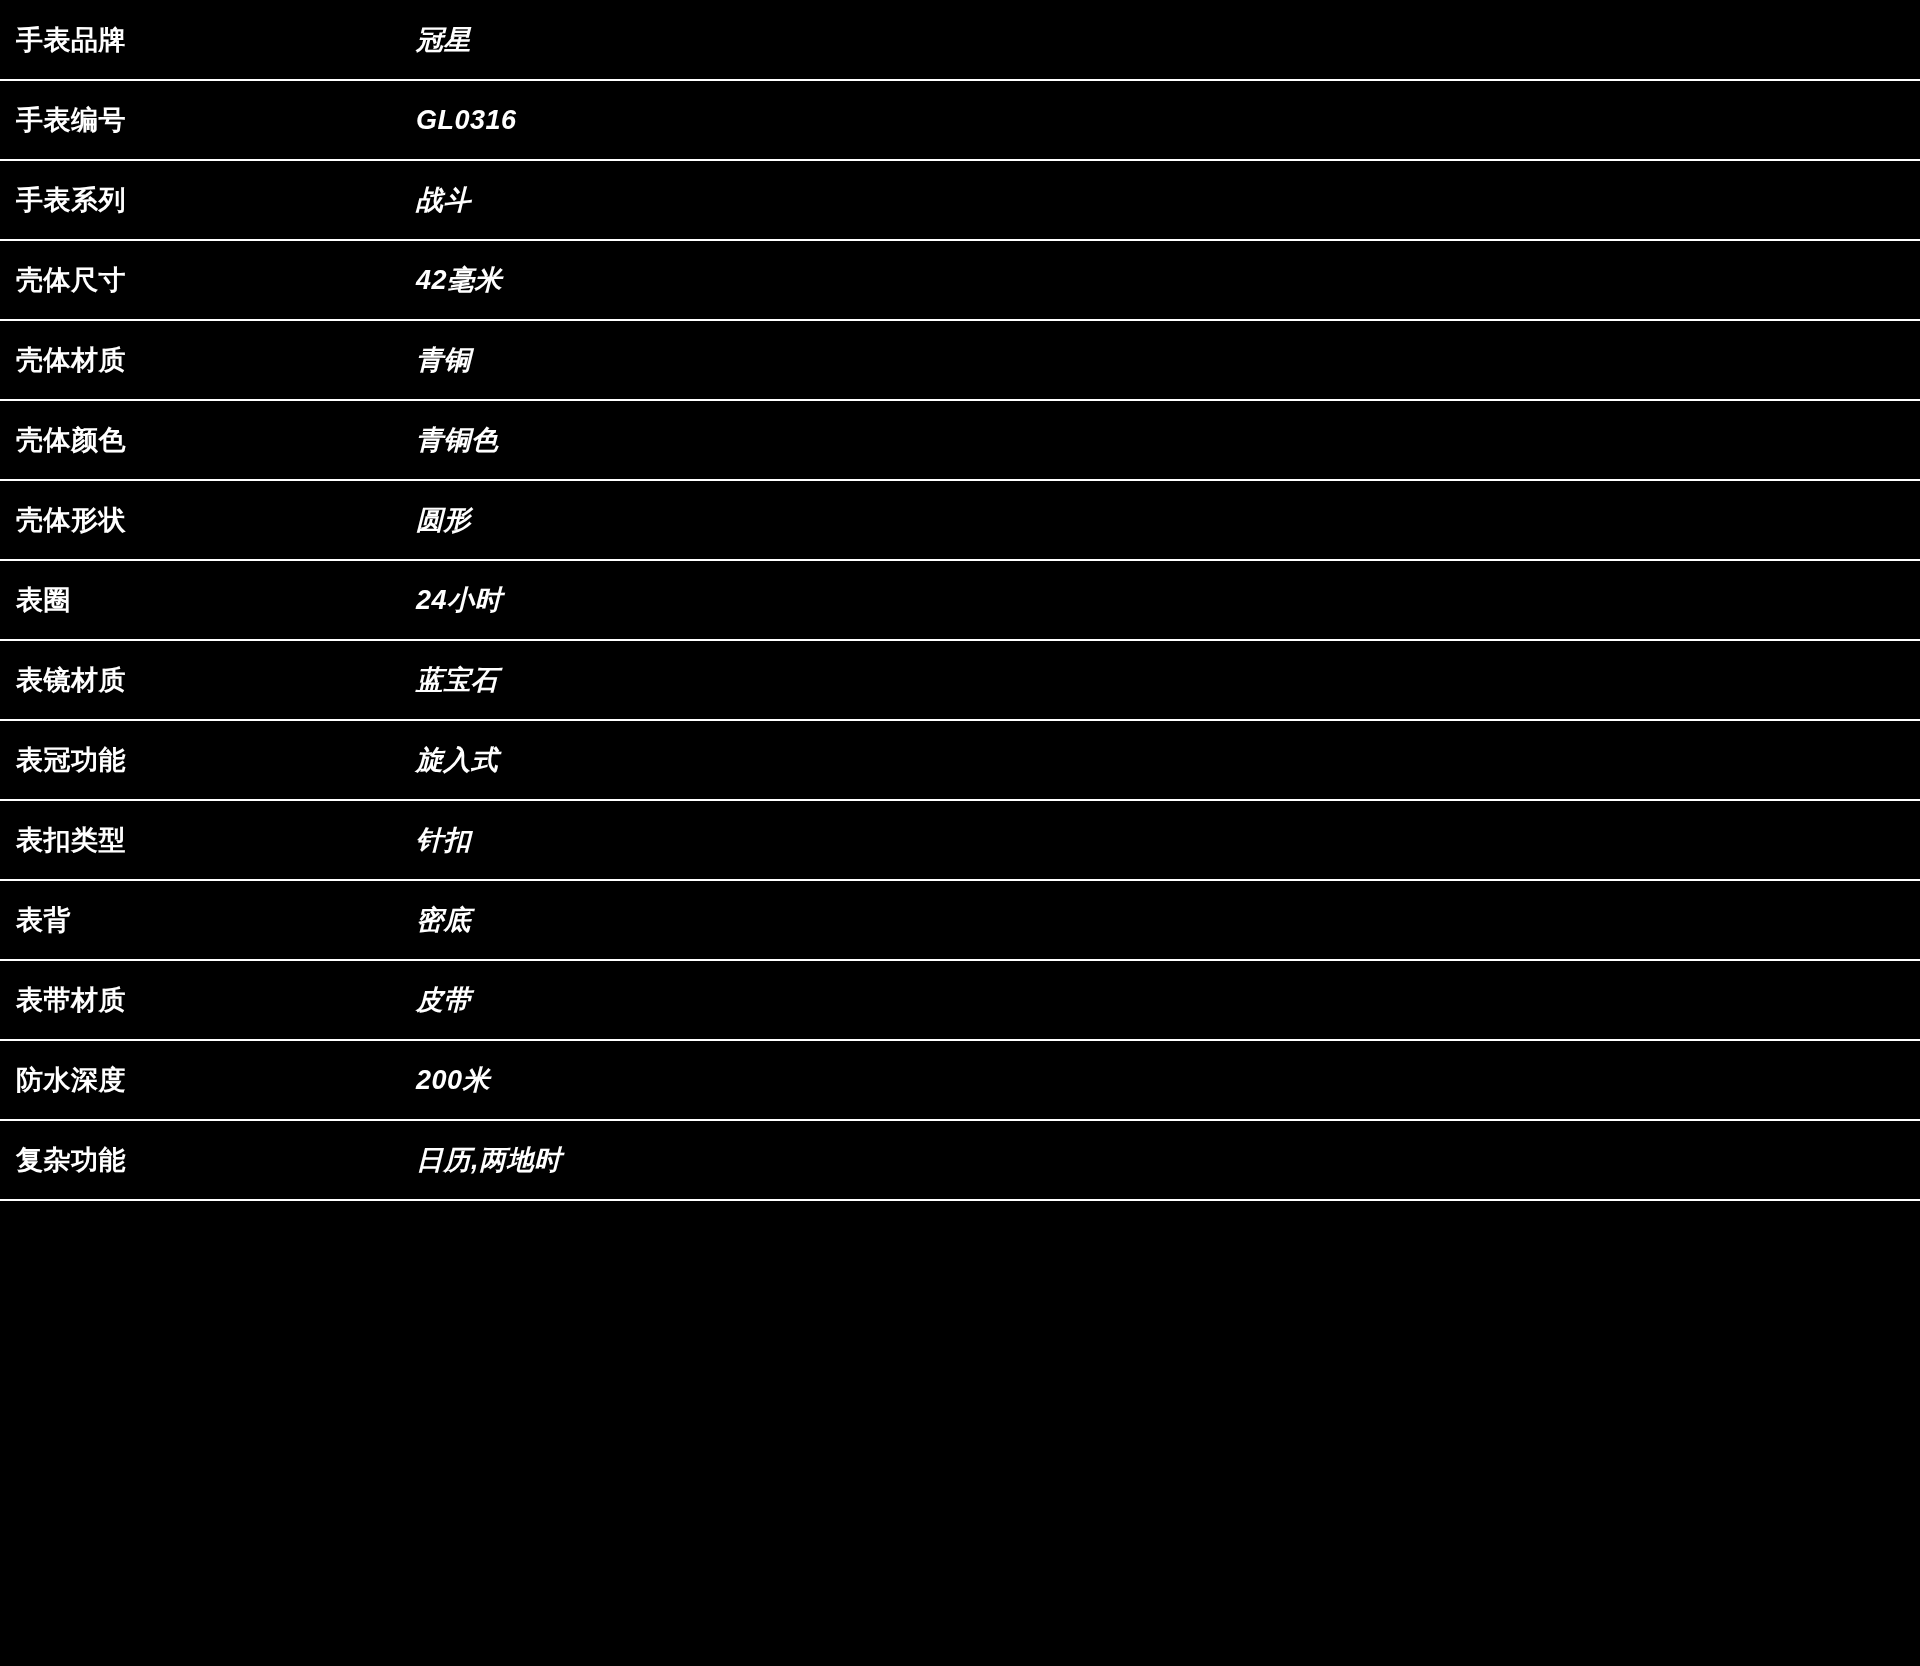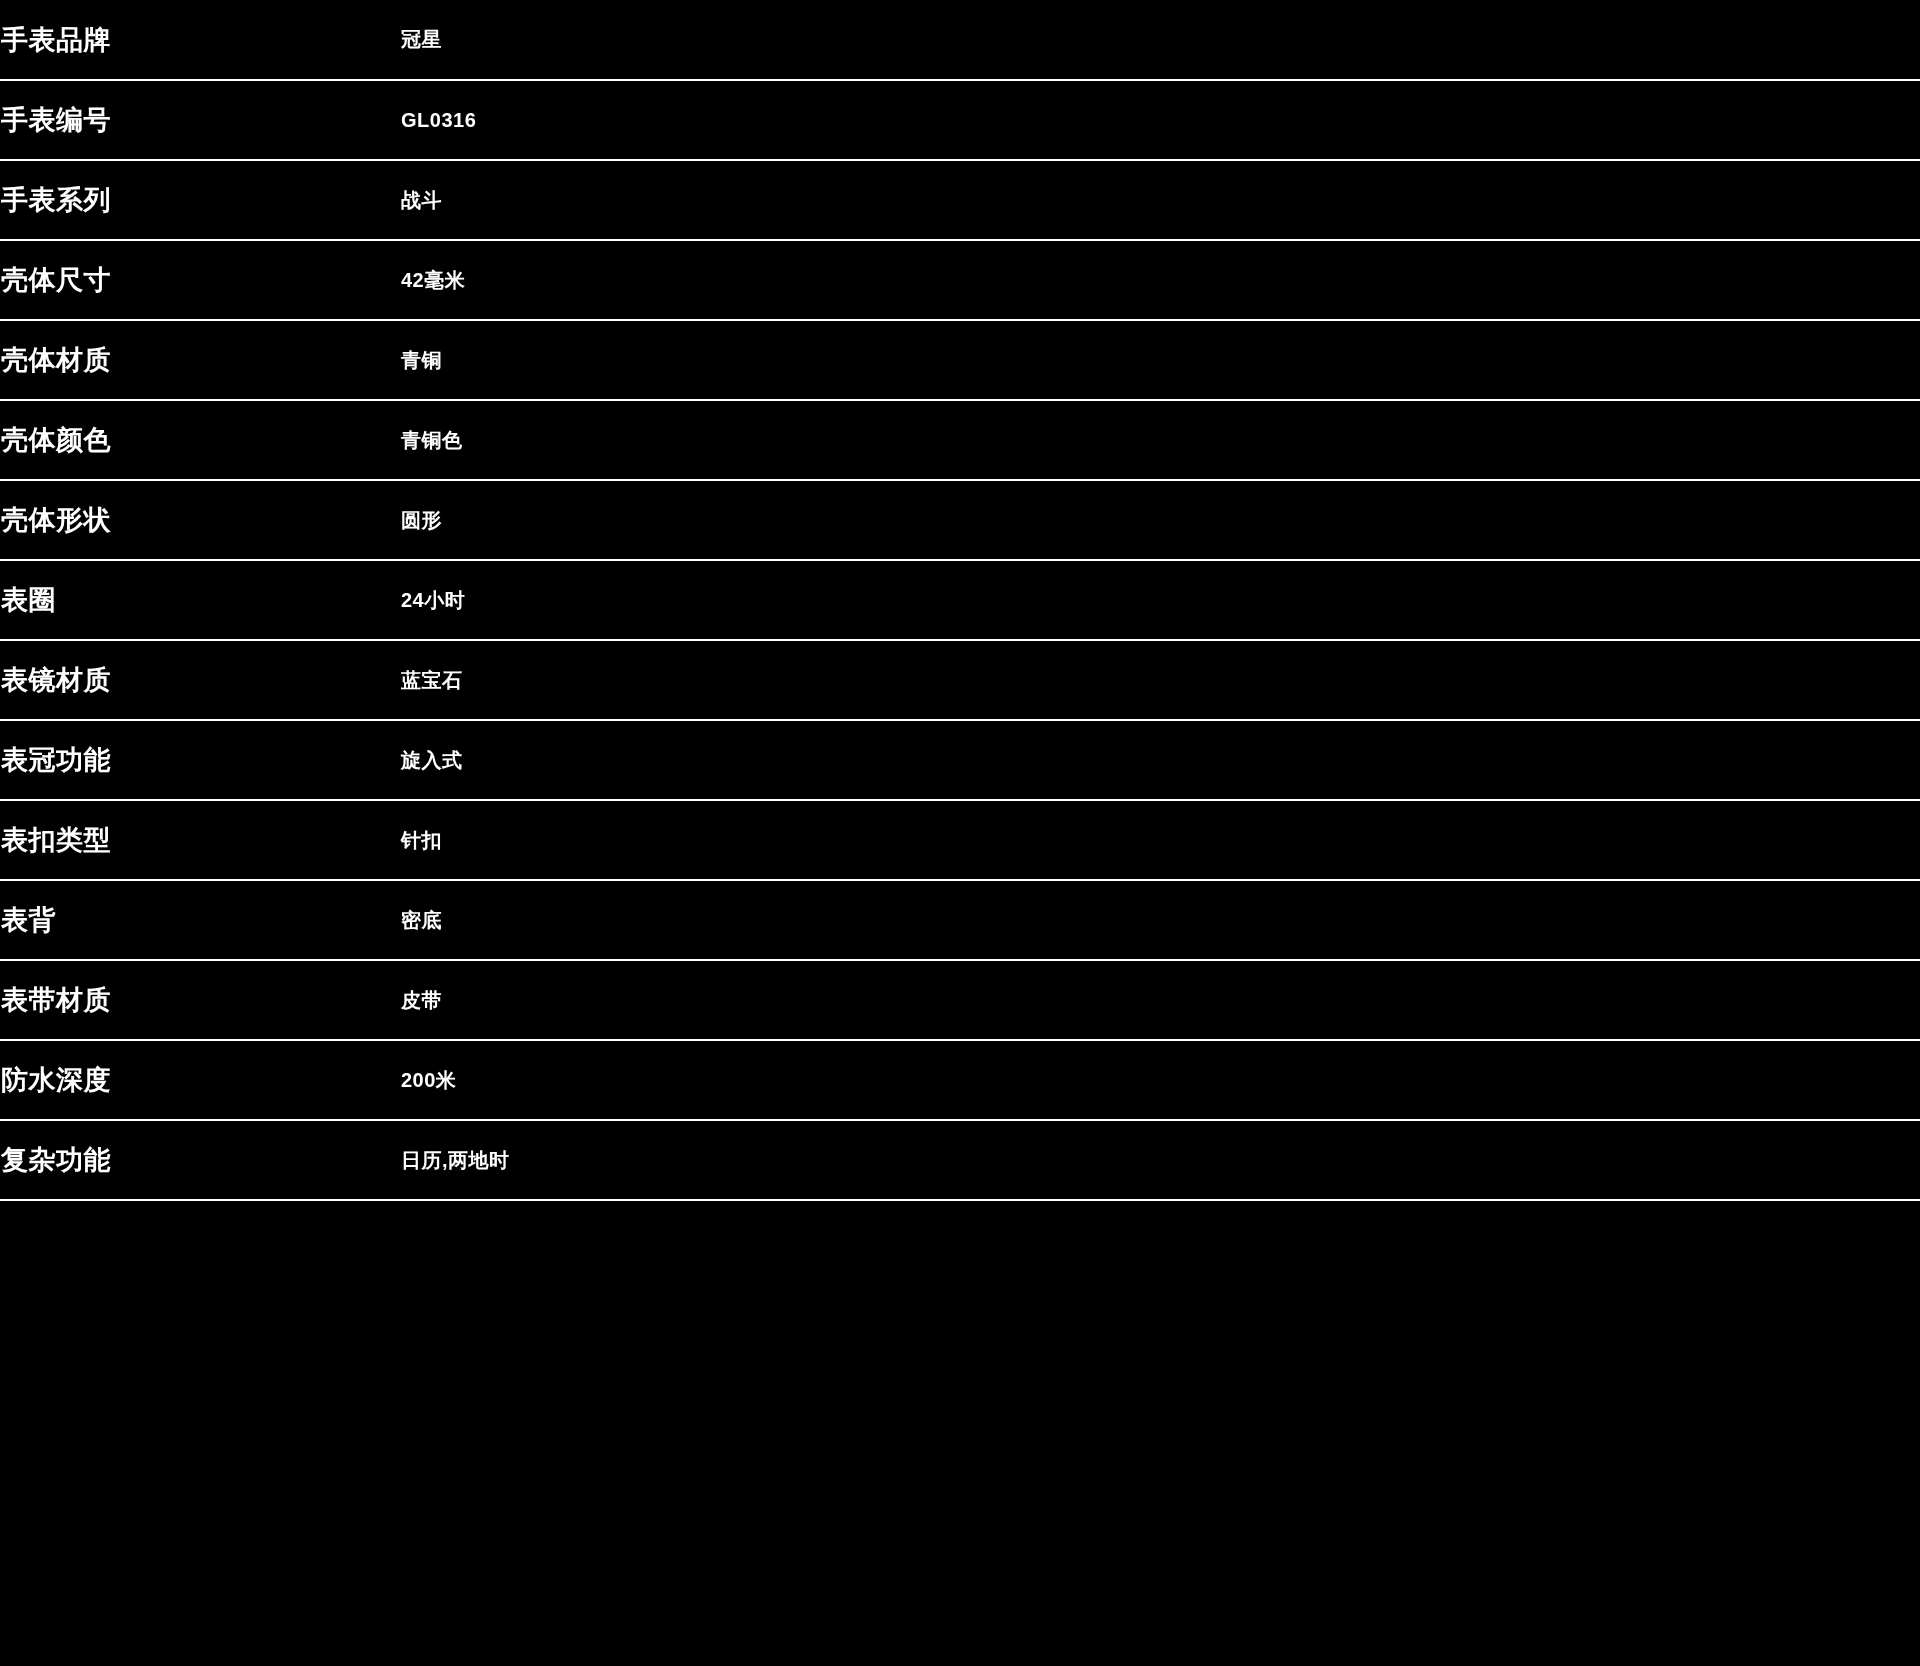--- a/index.html
+++ b/index.html
@@ -18,41 +18,42 @@
   .spec-table {
     width: 1920px;
     border-collapse: collapse;
     table-layout: fixed;
   }
   .spec-row {
     height: 80px;
   }
   .spec-row td {
     border-bottom: 2px solid #ffffff;
-    padding: 1px;
+    padding: 16px;
     vertical-align: middle;
     height: 80px;
     box-sizing: border-box;
   }
   .spec-label {
     width: 400px;
     padding-left: 4px;
     font-size: 27px;
     font-weight: 700;
     letter-spacing: 0.5px;
     color: #ffffff;
     white-space: nowrap;
   }
   .spec-value {
     padding-left: 8px;
-    font-size: 20px;
+    font-size: 27px;
     font-weight: 700;
     letter-spacing: 0.5px;
     color: #ffffff;
     white-space: nowrap;
+    font-style: italic;
   }
 </style>
 </head>
 <body>
 
 <div>
   <table class="spec-table">
     <tbody>
       <tr class="spec-row">
         <td class="spec-label">手表品牌</td>

